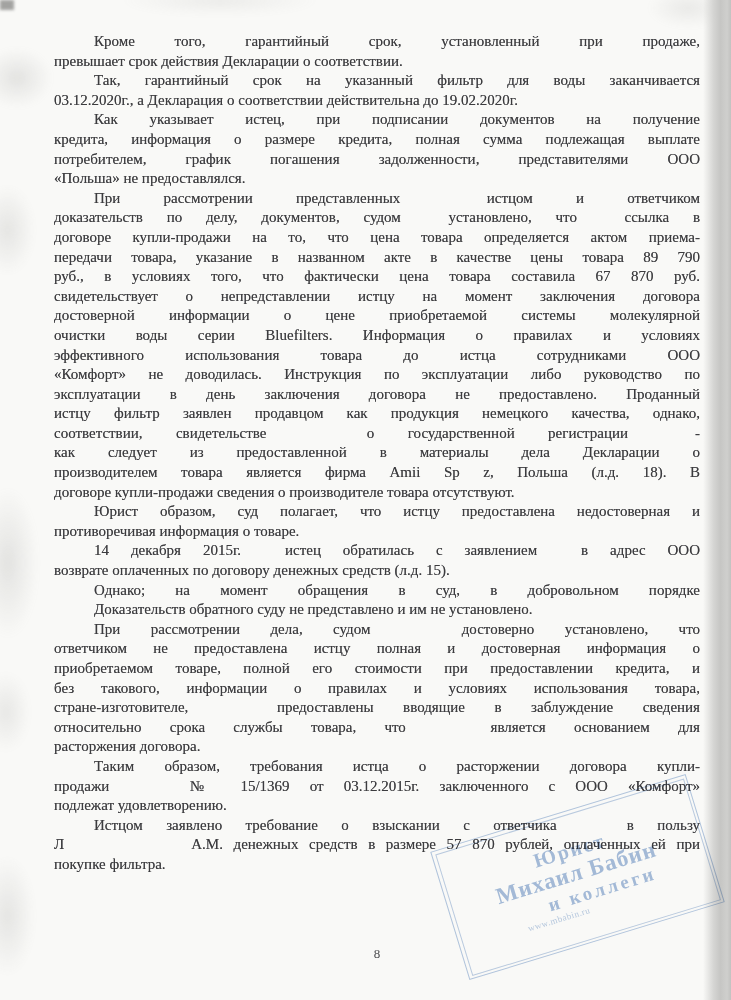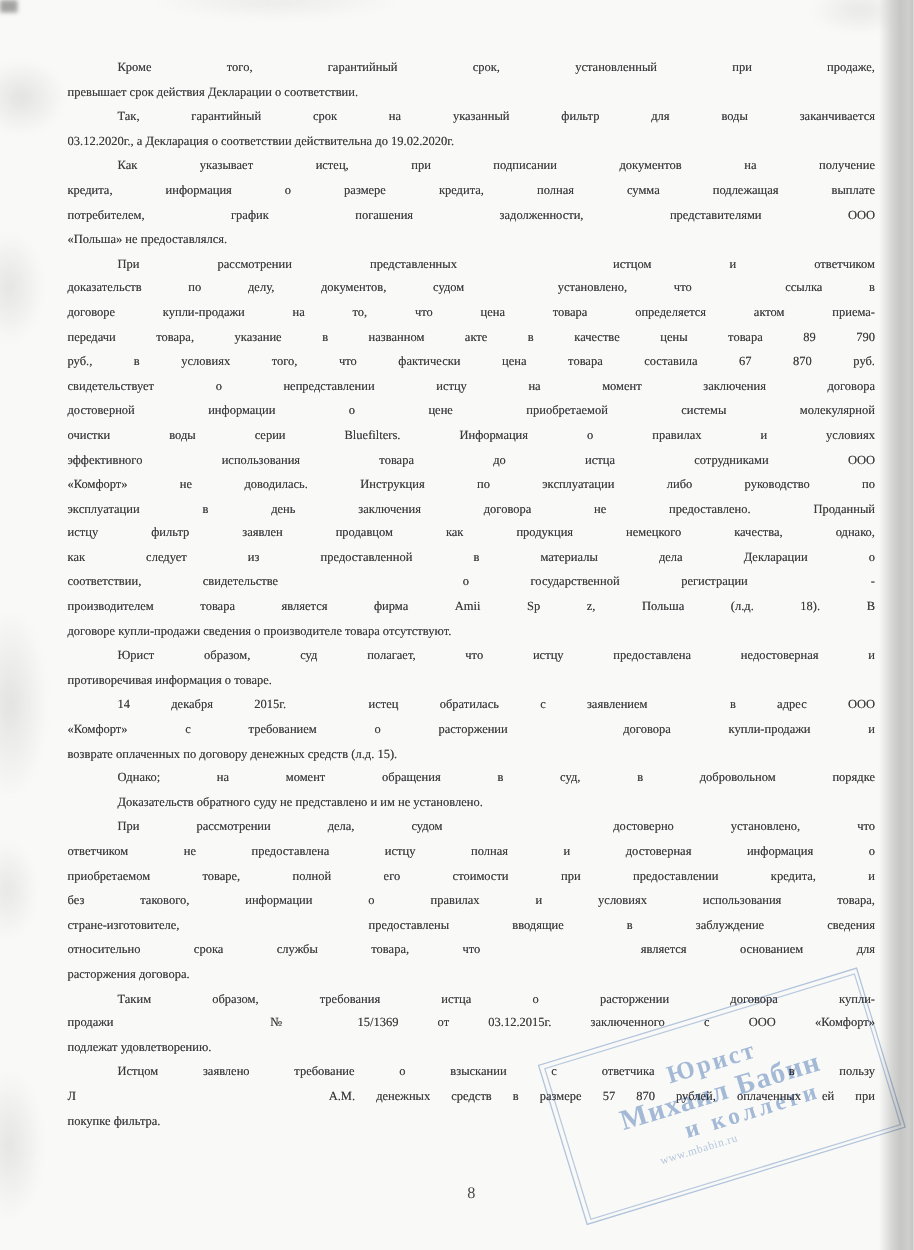--- a/index.html
+++ b/index.html
@@ -26,22 +26,22 @@
     background:linear-gradient(to right,
       rgba(201,201,199,0) 0%,
       rgba(201,201,199,.75) 38%,
       #c6c6c4 62%,
       #cfcfcd 86%,
       #c2c2c0 100%);
   }
 
   
   .page-text{
-    position:absolute;left:54px;top:45px;width:646px;
-    font-size:10px;line-height:19.6px;color:#3c3c3f;
+    position:absolute;left:54px;top:32px;width:646px;
+    font-size:15px;line-height:19.6px;color:#3c3c3f;
     text-shadow:0 0 .5px rgba(60,60,63,.65);
   }
   .para{margin:0;}
   .ln{text-align:justify;text-align-last:justify;}
   .ln.last{text-align:left;text-align-last:left;}
   .ln.first{text-indent:40px;}
 
   .page-number{
     position:absolute;left:54px;top:946px;width:646px;
     text-align:center;font-size:13px;color:#4a4a4d;
@@ -99,32 +99,31 @@
       <div class="ln">договоре купли-продажи на то, что цена товара определяется актом приема-</div>
       <div class="ln">передачи товара, указание в названном акте в качестве цены товара 89 790</div>
       <div class="ln">руб., в условиях того, что фактически цена товара составила 67 870 руб.</div>
       <div class="ln">свидетельствует о непредставлении истцу на момент заключения договора</div>
       <div class="ln">достоверной информации о цене приобретаемой системы молекулярной</div>
       <div class="ln">очистки воды серии Bluefilters. Информация о правилах и условиях</div>
       <div class="ln">эффективного использования товара до истца сотрудниками ООО</div>
       <div class="ln">«Комфорт» не доводилась. Инструкция по эксплуатации либо руководство по</div>
       <div class="ln">эксплуатации в день заключения договора не предоставлено. Проданный</div>
       <div class="ln">истцу фильтр заявлен продавцом как продукция немецкого качества, однако,</div>
+      <div class="ln">соответствии, свидетельстве &nbsp;&nbsp;о государственной регистрации &nbsp;-</div>
       <div class="ln">как следует из предоставленной в материалы дела Декларации о</div>
-      <div class="ln">соответствии, свидетельстве &nbsp;&nbsp;о государственной регистрации &nbsp;-</div>
       <div class="ln">производителем товара является фирма Amii Sp z, Польша (л.д. 18). В</div>
       <div class="ln last">договоре купли-продажи сведения о производителе товара отсутствуют.</div>
     </div>
     <div class="para">
       <div class="ln first">Юрист образом, суд полагает, что истцу предоставлена недостоверная и</div>
       <div class="ln last">противоречивая информация о товаре.</div>
     </div>
     <div class="para">
       <div class="ln first">14 декабря 2015г. &nbsp;истец обратилась с заявлением &nbsp;в адрес ООО</div>
-      <div class="ln">«Комфорт» с требованием о расторжении &nbsp;договора купли-продажи и</div>
       <div class="ln last">возврате оплаченных по договору денежных средств (л.д. 15).</div>
     </div>
     <div class="para">
       <div class="ln first">Однако; на момент обращения в суд, в добровольном порядке</div>
     </div>
     <div class="para">
       <div class="ln first last">Доказательств обратного суду не представлено и им не установлено.</div>
     </div>
     <div class="para">
       <div class="ln first">При рассмотрении дела, судом &nbsp;&nbsp;достоверно установлено, что</div>

